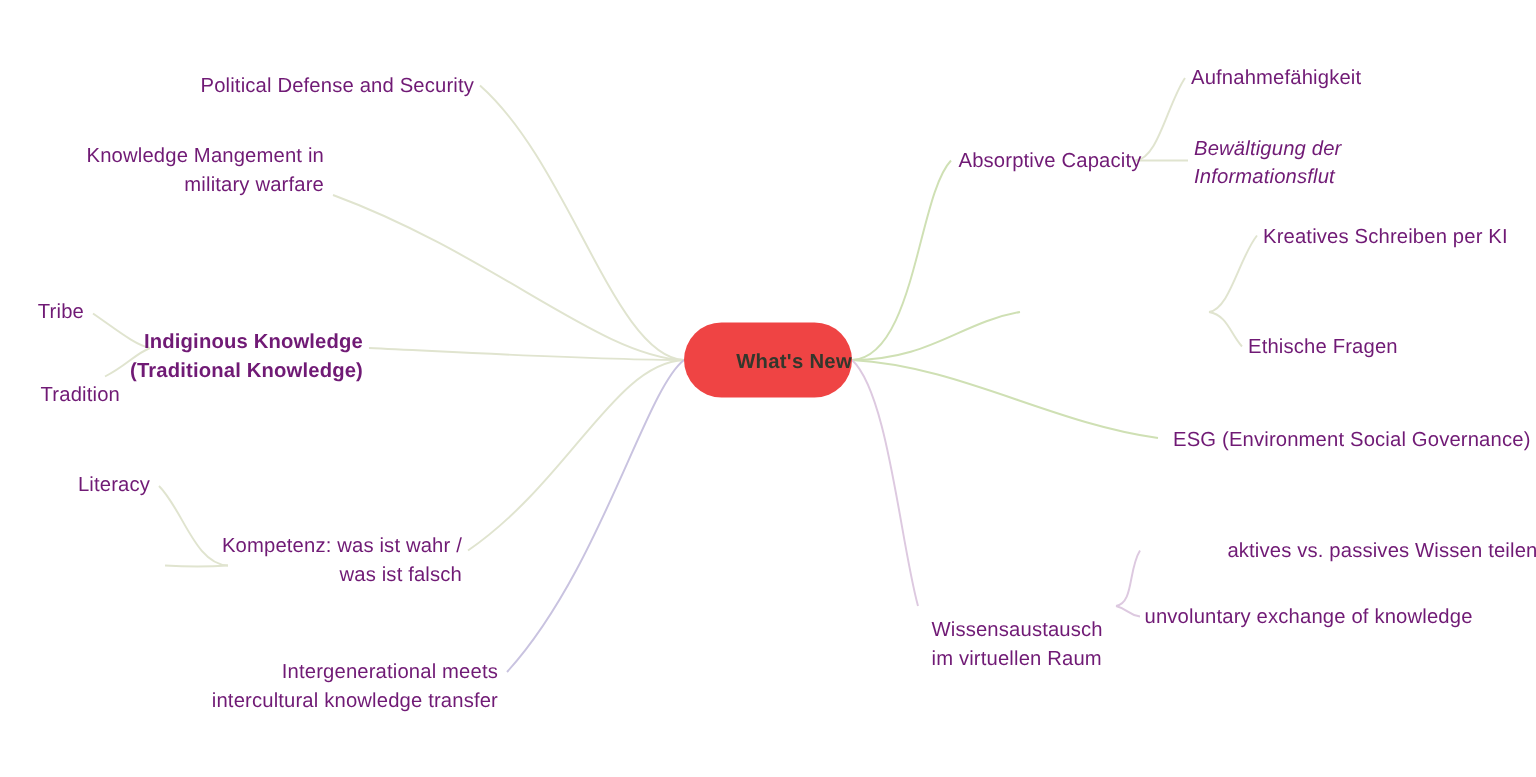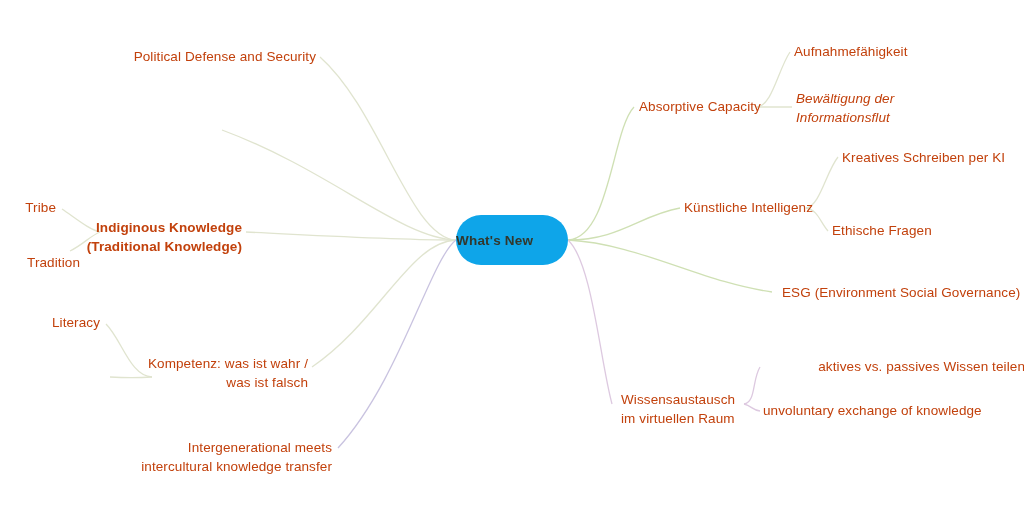--- a/index.html
+++ b/index.html
@@ -25,38 +25,38 @@
     position: absolute;
     left: 0; top: 0;
     width: 1024px;
     height: 518px;
     pointer-events: none;
   }
   .node-label {
     position: absolute;
     font-size: 13.5px;
     line-height: 19px;
-    color: #c2410c;
+    color: #701a75;
     white-space: pre;
     letter-spacing: 0.1px;
   }
   .align-right { text-align: right; }
   .align-left  { text-align: left; }
 
   .center-node {
     position: absolute;
     left: 456px;
     top: 215px;
     width: 112px;
     height: 50px;
     border-radius: 25px;
-    background: #0ea5e9;
+    background: #ef4444;
     display: flex;
     align-items: center;
-    justify-content: flex-start;
+    justify-content: flex-end;
   }
   .center-node .center-text {
     font-size: 13.5px;
     font-weight: bold;
     color: #33372c;
     letter-spacing: 0.2px;
   }
 </style>
 </head>
 <body>
@@ -91,20 +91,22 @@
     <path d="M 744 404 C 756 402 752 380 760 367" fill="none" stroke="#ddc9e0" stroke-width="1.3"></path>
     <path d="M 744 404 C 752 406 752 410 760 411" fill="none" stroke="#ddc9e0" stroke-width="1.3"></path>
   </svg>
 
   <div class="center-node">
     <span class="center-text">What's New</span>
   </div>
 
   <div class="node-label align-right" style="left: 60px; top: 47px; width: 256px;">Political Defense and Security</div>
 
+  <div class="node-label align-right" style="left: 0px; top: 94px; width: 216px;">Knowledge Mangement in
+military warfare</div>
 
   <div class="node-label align-right" style="left: 20px; top: 218px; width: 222px; font-weight: bold;">Indiginous Knowledge
 (Traditional Knowledge)</div>
 
   <div class="node-label align-right" style="left: 0px; top: 198px; width: 56px;">Tribe</div>
 
   <div class="node-label align-right" style="left: 16px; top: 241px; width: 64px; margin-top: 12px;">Tradition</div>
 
   <div class="node-label align-right" style="left: 110px; top: 354px; width: 198px;">Kompetenz: was ist wahr /
 was ist falsch</div>
@@ -115,28 +117,27 @@
   <div class="node-label align-right" style="left: 80px; top: 438px; width: 252px;">Intergenerational meets
 intercultural knowledge transfer</div>
 
   <div class="node-label align-left" style="left: 794px; top: 42px; width: 220px;">Aufnahmefähigkeit</div>
 
   <div class="node-label align-left" style="left: 639px; top: 97px; width: 210px;">Absorptive Capacity</div>
 
   <div class="node-label align-left" style="left: 796px; top: 89px; width: 220px; font-style: italic;">Bewältigung der
 Informationsflut</div>
 
-  <div class="node-label align-left" style="left: 684px; top: 198px; width: 200px;">Künstliche Intelligenz</div>
 
   <div class="node-label align-left" style="left: 842px; top: 148px; width: 220px;">Kreatives Schreiben per KI</div>
 
   <div class="node-label align-left" style="left: 832px; top: 221px; width: 200px;">Ethische Fragen</div>
 
   <div class="node-label align-left" style="left: 782px; top: 283px; width: 260px;">ESG (Environment Social Governance)</div>
 
-  <div class="node-label align-left" style="left: 621px; top: 390px; width: 180px;">Wissensaustausch
+  <div class="node-label align-left" style="left: 621px; top: 410px; width: 180px;">Wissensaustausch
 im virtuellen Raum</div>
 
   <div class="node-label align-left" style="left: 765px; top: 357px; width: 260px; text-align: right;">aktives vs. passives Wissen teilen</div>
 
   <div class="node-label align-left" style="left: 763px; top: 401px; width: 270px;">unvoluntary exchange of knowledge</div>
 
 </div>
 
 </body></html>

